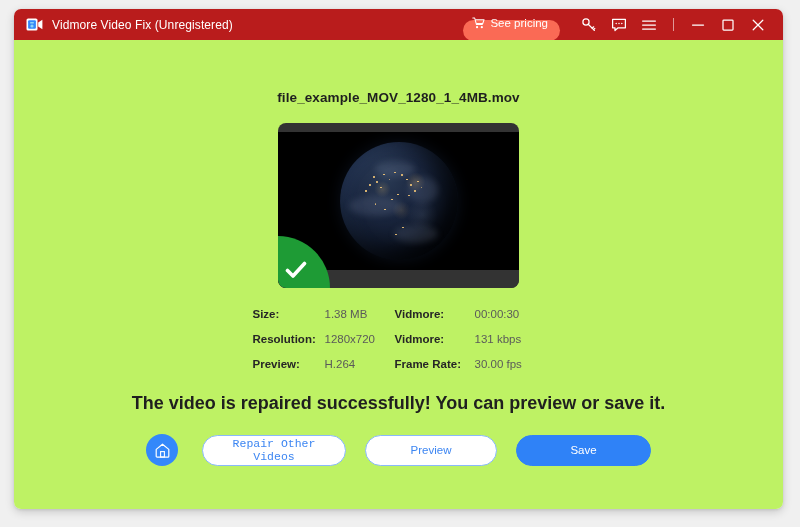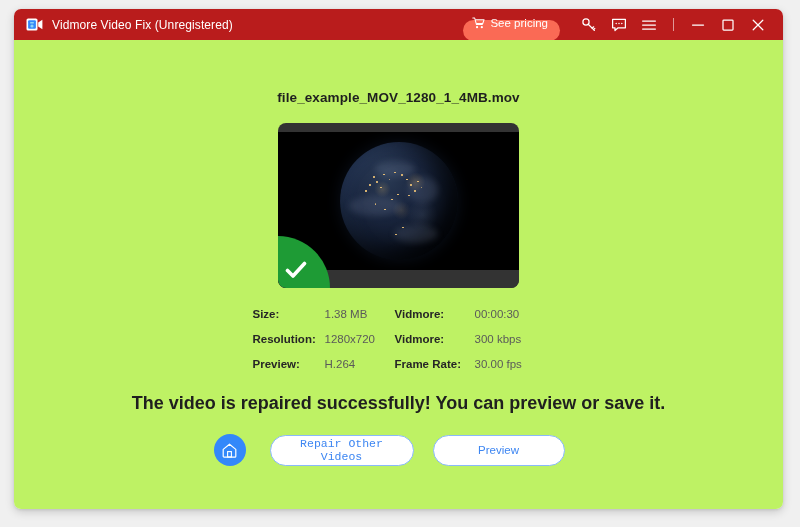--- a/index.html
+++ b/index.html
@@ -379,36 +379,37 @@
 
     <div id="meta-table">
       <div class="meta-label">Size:</div>
       <div class="meta-value">1.38 MB</div>
       <div class="meta-label">Vidmore:</div>
       <div class="meta-value">00:00:30</div>
 
       <div class="meta-label">Resolution:</div>
       <div class="meta-value">1280x720</div>
       <div class="meta-label">Vidmore:</div>
-      <div class="meta-value">300 kbps</div>
+      <div class="meta-value">131 kbps</div>
 
       <div class="meta-label">Preview:</div>
       <div class="meta-value">H.264</div>
       <div class="meta-label">Frame Rate:</div>
       <div class="meta-value">30.00 fps</div>
     </div>
 
     <div id="success-message">The video is repaired successfully! You can preview or save it.</div>
 
     <div id="actions">
       <button id="home-button">
         <svg viewBox="0 0 17 17">
           <path d="M2.2 7.4 L8.5 2.2 L14.8 7.4 V14.2 a0.9 0.9 0 0 1 -0.9 0.9 H3.1 a0.9 0.9 0 0 1 -0.9 -0.9 Z" fill="none" stroke="#ffffff" stroke-width="1.2" stroke-linejoin="round"></path>
           <rect x="6.6" y="9.6" width="3.8" height="5.4" fill="none" stroke="#ffffff" stroke-width="1.1"></rect>
         </svg>
       </button>
 
       <button id="repair-other-button" class="pill pill-outline">Repair Other Videos</button>
       <button id="preview-button" class="pill pill-outline">Preview</button>
+      <button id="save-button" class="pill pill-filled">Save</button>
     </div>
 
   </div>
 </div>
 
 </body></html>

